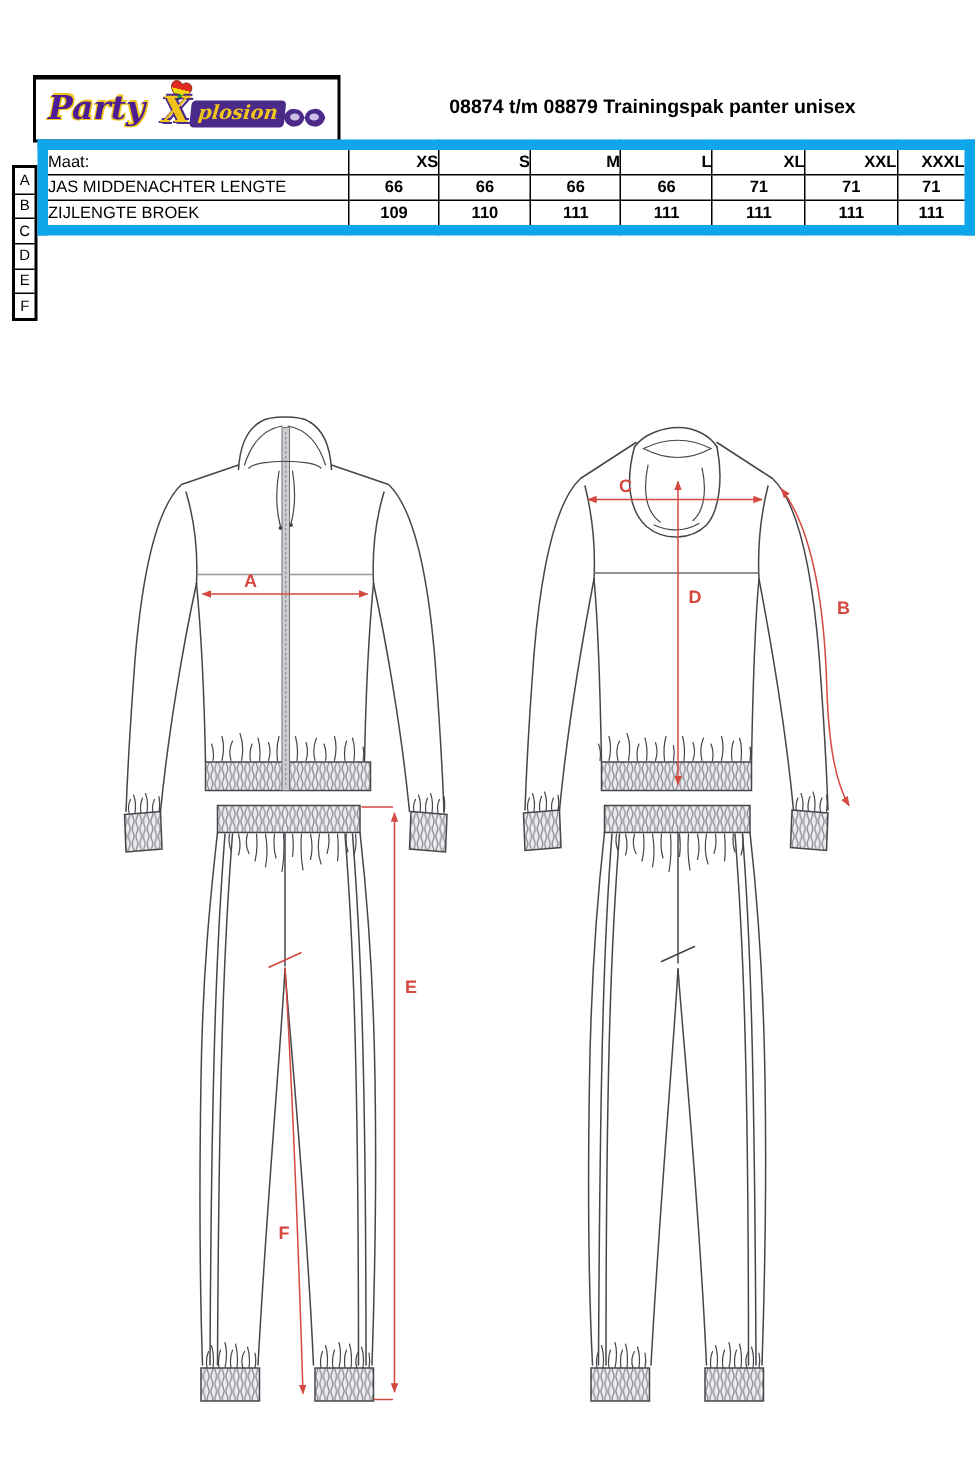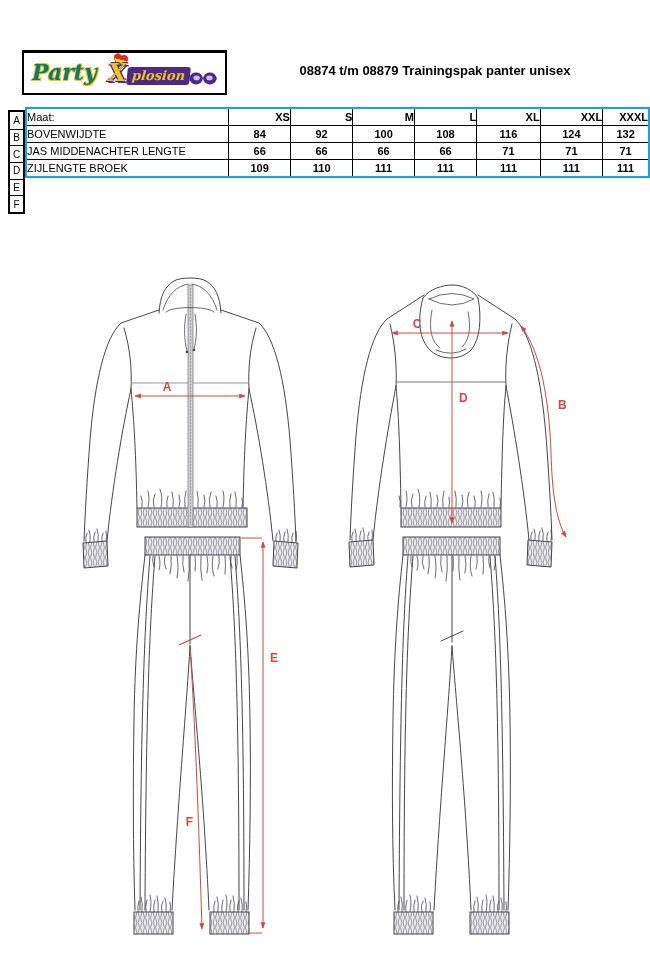--- a/index.html
+++ b/index.html
@@ -3,42 +3,42 @@
 <meta charset="utf-8">
 <style>
   html,body{margin:0;padding:0;background:#fff;}
   .page{position:relative;width:650px;height:976px;background:#fff;overflow:hidden;
         font-family:"Liberation Sans",sans-serif;color:#000;}
 
   
   .logo-box{position:absolute;left:22px;top:50px;width:201px;height:40px;
             border:2px solid #000;border-top-width:3px;background:#fff;}
   .logo-party{position:absolute;left:8px;top:6px;font-family:"DejaVu Serif",serif;
-              font-style:italic;font-weight:bold;font-size:22px;color:#0f766e;
+              font-style:italic;font-weight:bold;font-size:22px;color:#4c1d95;
               text-shadow:1px 1px 0 #f0c419,-1px 1px 0 #f0c419,1px -1px 0 #f0c419;}
   .logo-x{position:absolute;left:84px;top:5px;font-family:"DejaVu Serif",serif;
           font-style:italic;font-weight:bold;font-size:24px;color:#f0c419;
           text-shadow:1.5px 1.5px 0 #4b2a8a,-1px 1px 0 #4b2a8a,1px -1px 0 #4b2a8a;}
   .logo-plosion{position:absolute;left:103px;top:14px;background:#4b2a8a;color:#f0c419;
                 font-family:"DejaVu Serif",serif;font-style:italic;font-weight:bold;
                 font-size:13px;padding:1px 5px 2px 5px;border-radius:3px;transform:skewX(-6deg);}
   .logo-heart{position:absolute;left:88px;top:0px;transform:rotate(14deg);}
   .logo-mask{position:absolute;left:164px;top:18px;}
   .title{position:absolute;left:225px;top:50px;width:420px;height:40px;display:flex;
          align-items:center;justify-content:center;font-weight:bold;font-size:13px;}
 
   
   .letter-col{position:absolute;left:8px;top:110px;width:17px;height:104px;
               border:2px solid #000;box-sizing:border-box;display:grid;
               grid-template-rows:repeat(6,1fr);}
   .letter-cell{display:flex;align-items:center;justify-content:center;font-size:10px;
                border-top:1px solid #000;box-sizing:border-box;}
   .letter-cell:first-child{border-top:none;}
-  table.size-table{position:absolute;left:25px;top:107px;border-collapse:collapse;
-                   border:2px solid #0ea5e9;table-layout:fixed;}
+  table.size-table{position:absolute;left:25px;top:93px;border-collapse:collapse;
+                   border:7px solid #0ea5e9;table-layout:fixed;}
   table.size-table td{border:1px solid #000;height:16px;padding:0;font-size:11px;
                       overflow:hidden;white-space:nowrap;}
   td.lbl{width:202px;text-align:left;padding-left:3px;}
   td.sz{font-weight:bold;text-align:right;}
   td.c61{width:61px;} td.c62{width:62px;} td.c63{width:63px;} td.c45{width:45px;}
   td.val{font-weight:bold;text-align:center;}
 
   
   .diagram{position:absolute;left:0;top:0;width:650px;height:976px;}
   .ol{fill:none;stroke:#45454c;stroke-width:1;stroke-linecap:round;stroke-linejoin:round;}
@@ -97,30 +97,20 @@
       <td class="lbl">Maat:</td>
       <td class="sz c61">XS</td>
       <td class="sz c62">S</td>
       <td class="sz c61">M</td>
       <td class="sz c62">L</td>
       <td class="sz c63">XL</td>
       <td class="sz c62">XXL</td>
       <td class="sz c45">XXXL</td>
     </tr>
     <tr>
-      <td class="lbl">BOVENWIJDTE</td>
-      <td class="val">84</td>
-      <td class="val">92</td>
-      <td class="val">100</td>
-      <td class="val">108</td>
-      <td class="val">116</td>
-      <td class="val">124</td>
-      <td class="val">132</td>
-    </tr>
-    <tr>
       <td class="lbl">JAS MIDDENACHTER LENGTE</td>
       <td class="val">66</td>
       <td class="val">66</td>
       <td class="val">66</td>
       <td class="val">66</td>
       <td class="val">71</td>
       <td class="val">71</td>
       <td class="val">71</td>
     </tr>
     <tr>

